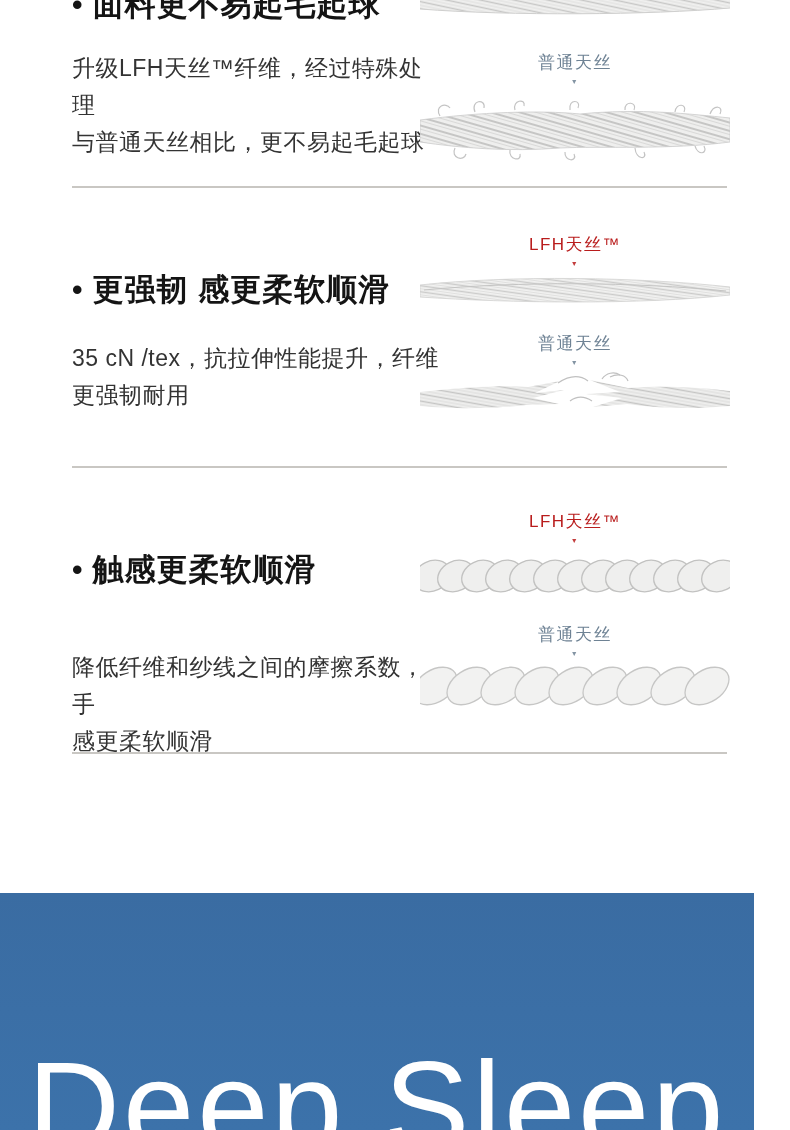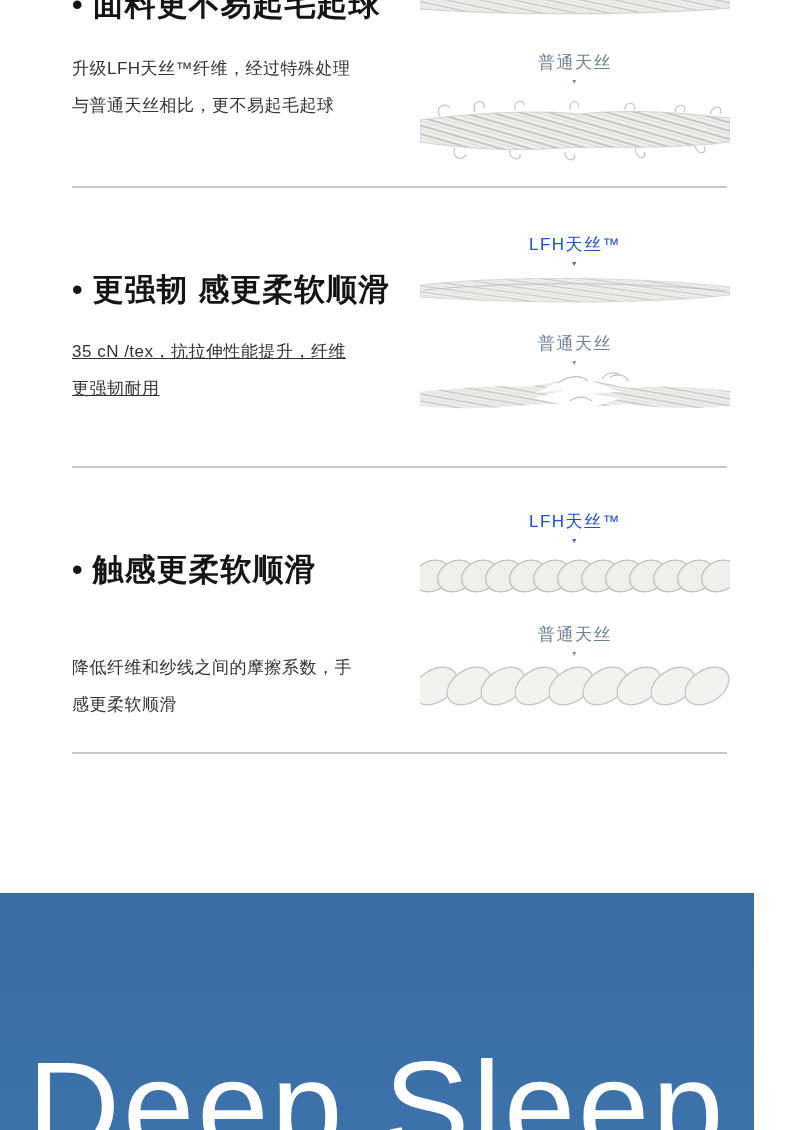--- a/index.html
+++ b/index.html
@@ -16,36 +16,36 @@
     font-size:31px; font-weight:bold; color:#141414;
     letter-spacing:1px; display:flex; align-items:center; white-space:nowrap;
   }
   .title .bullet { font-size:30px; line-height:1; margin-right:9px; }
   .s1-title { top:-16px; }
   .s2-title { top:269px; }
   .s3-title { top:549px; }
 
   .para {
     position:absolute; left:72px; margin:0; width:370px;
-    font-size:17px; color:#333333; line-height:37px;
+    font-size:23px; color:#333333; line-height:37px;
     letter-spacing:0.5px; white-space:pre-line;
   }
   .s1-para { top:50px; }
-  .s2-para { top:333px;text-decoration:underline; }
+  .s2-para { top:340px; }
   .s3-para { top:614px;margin-top:35px; }
 
   
   .fig { position:absolute; left:420px; width:310px; text-align:center; }
   .fig svg { display:block; }
   .cap {
     display:flex; flex-direction:column; align-items:center;
     font-size:17px; letter-spacing:1.5px; line-height:22px;
   }
   .cap .tri { font-size:7px; line-height:7px; margin-top:4px; opacity:.85; }
-  .cap-upg { color:#1d4ed8; }
+  .cap-upg { color:#b91c1c; }
   .cap-reg { color:#6e8294; }
   .cap + svg { margin-top:5px; }
 
   .fig-1a { top:0; }
   .fig-1b { top:52px; }
   .fig-2a { top:234px; }
   .fig-2b { top:333px; }
   .fig-3a { top:511px; }
   .fig-3b { top:624px; }
 

